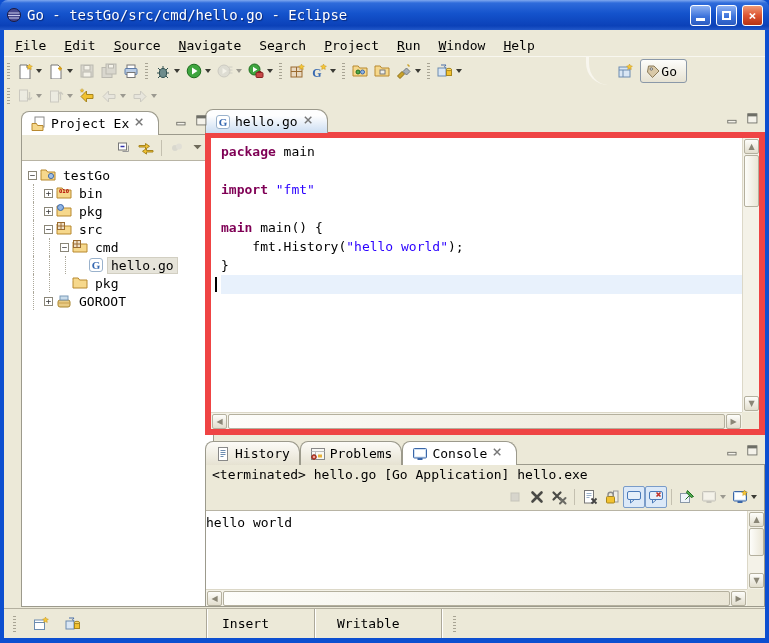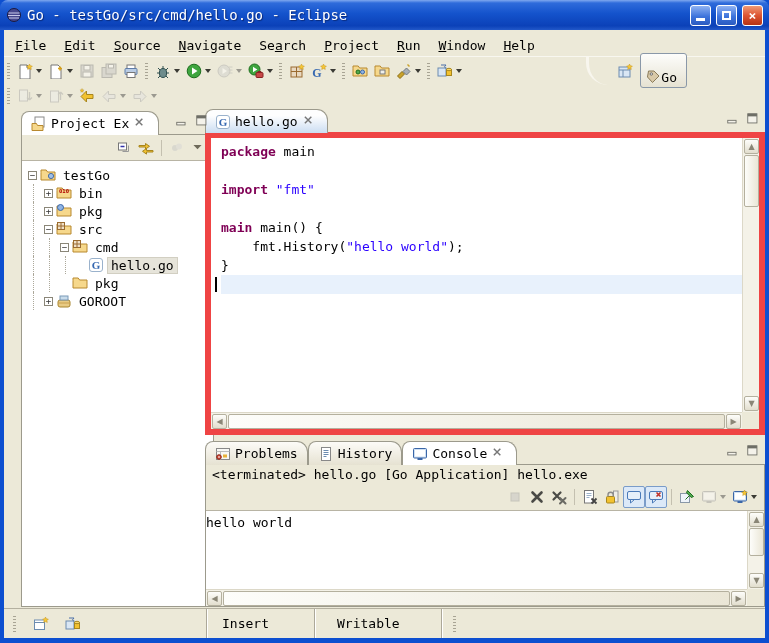--- a/index.html
+++ b/index.html
@@ -26,21 +26,21 @@
   .handle{width:3px;height:16px;margin:0 4px 0 3px;flex:none;
     background:repeating-linear-gradient(180deg,#A8A494 0 1px,transparent 1px 3px)}
   .tbtn{height:22px;min-width:22px;display:flex;align-items:center;justify-content:center;padding:0 2px;flex:none;border:1px solid transparent;border-radius:2px}
   .tbtn.disabled{filter:grayscale(1);opacity:.45}
   .tbtn.pressed{background:#DCE9F8;border:1px solid #7A9CC9}
   .dd{width:0;height:0;border-left:3px solid transparent;border-right:3px solid transparent;border-top:4px solid #3A3A34;margin-left:3px;flex:none}
   .ticn{display:inline-flex;width:16px;height:16px;flex:none}
   .ticn svg{display:block}
   .persp-area{margin-left:auto;display:flex;align-items:center;margin-right:78px}
   .pcurve{width:26px;height:28px;border-left:3px solid #F8F6EE;border-bottom-left-radius:22px;margin-right:2px}
-  .persp-btn{display:flex;align-items:center;gap:0;border:1px solid #8A98A8;border-radius:3px;background:linear-gradient(#FDFDFB,#E6E2D2);padding:15px 9px 2px 4px;margin-left:4px}
+  .persp-btn{display:flex;align-items:center;gap:0;border:1px solid #8A98A8;border-radius:3px;background:linear-gradient(#FDFDFB,#E6E2D2);padding:4px 9px 2px 4px;margin-left:4px}
   
   .view{position:absolute}
   #pe{left:17px;top:80px;width:193px;height:497px}
   #editor{left:201px;top:78px;width:560px;height:327px}
   #console{left:201px;top:410px;width:560px;height:167px}
   .tabrow{height:25px;display:flex;align-items:flex-end;position:relative}
   .tab{display:flex;align-items:center;gap:4px;height:24px;padding:0 9px;border:1px solid #9C9A8C;border-bottom:none;
     border-radius:8px 11px 0 0;background:linear-gradient(#FCFBF7,#E6E2D2);position:relative;z-index:2;white-space:nowrap}
   .tab.active{background:#FFF}
   .tab.active-blue{background:linear-gradient(#FEFEFE 25%,#CBDDF2)}
@@ -562,37 +562,37 @@
           </div>
         <div class="corner"></div>
       </div>
     </div>
 
     <div class="view" id="console">
       <div class="tabrow" id="console-tabs">
         <div class="tab">
             <span class="ticn">
               <svg width="16" height="16" viewBox="0 0 16 16">
+                <rect x="3.5" y="1.5" width="9" height="13" fill="#FFF" stroke="#888"></rect>
+                <path d="M5.5 4.5h5M5.5 6.5h5M5.5 8.5h5M5.5 10.5h3" stroke="#6C8CB0"></path>
+              </svg>
+            </span>
+            <span>History</span>
+          </div>
+          <div class="tab">
+            <span class="ticn">
+              <svg width="16" height="16" viewBox="0 0 16 16">
                 <rect x="1.5" y="2.5" width="13" height="11" fill="#F8F8F4" stroke="#888"></rect>
                 <path d="M1.5 5.5h13M5.5 5.5v8" stroke="#BBB"></path>
                 <circle cx="4" cy="11" r="2.3" fill="#D04838" stroke="#902818"></circle>
                 <path d="M3 11h2" stroke="#FFF"></path>
                 <rect x="8" y="8.5" width="4" height="3" fill="#E8B23A"></rect>
               </svg>
             </span>
             <span>Problems</span>
-          </div>
-          <div class="tab">
-            <span class="ticn">
-              <svg width="16" height="16" viewBox="0 0 16 16">
-                <rect x="3.5" y="1.5" width="9" height="13" fill="#FFF" stroke="#888"></rect>
-                <path d="M5.5 4.5h5M5.5 6.5h5M5.5 8.5h5M5.5 10.5h3" stroke="#6C8CB0"></path>
-              </svg>
-            </span>
-            <span>History</span>
           </div>
           <div class="tab active">
             <span class="ticn">
               <svg width="16" height="16" viewBox="0 0 16 16">
                 <rect x="1.5" y="2.5" width="13" height="9.5" rx="1" fill="#CFE0F2" stroke="#3A66A8"></rect>
                 <rect x="3" y="4" width="10" height="6.5" fill="#FFF"></rect>
                 <rect x="5.5" y="12" width="5" height="2" fill="#3A66A8"></rect>
               </svg>
             </span>
             <span>Console</span>

